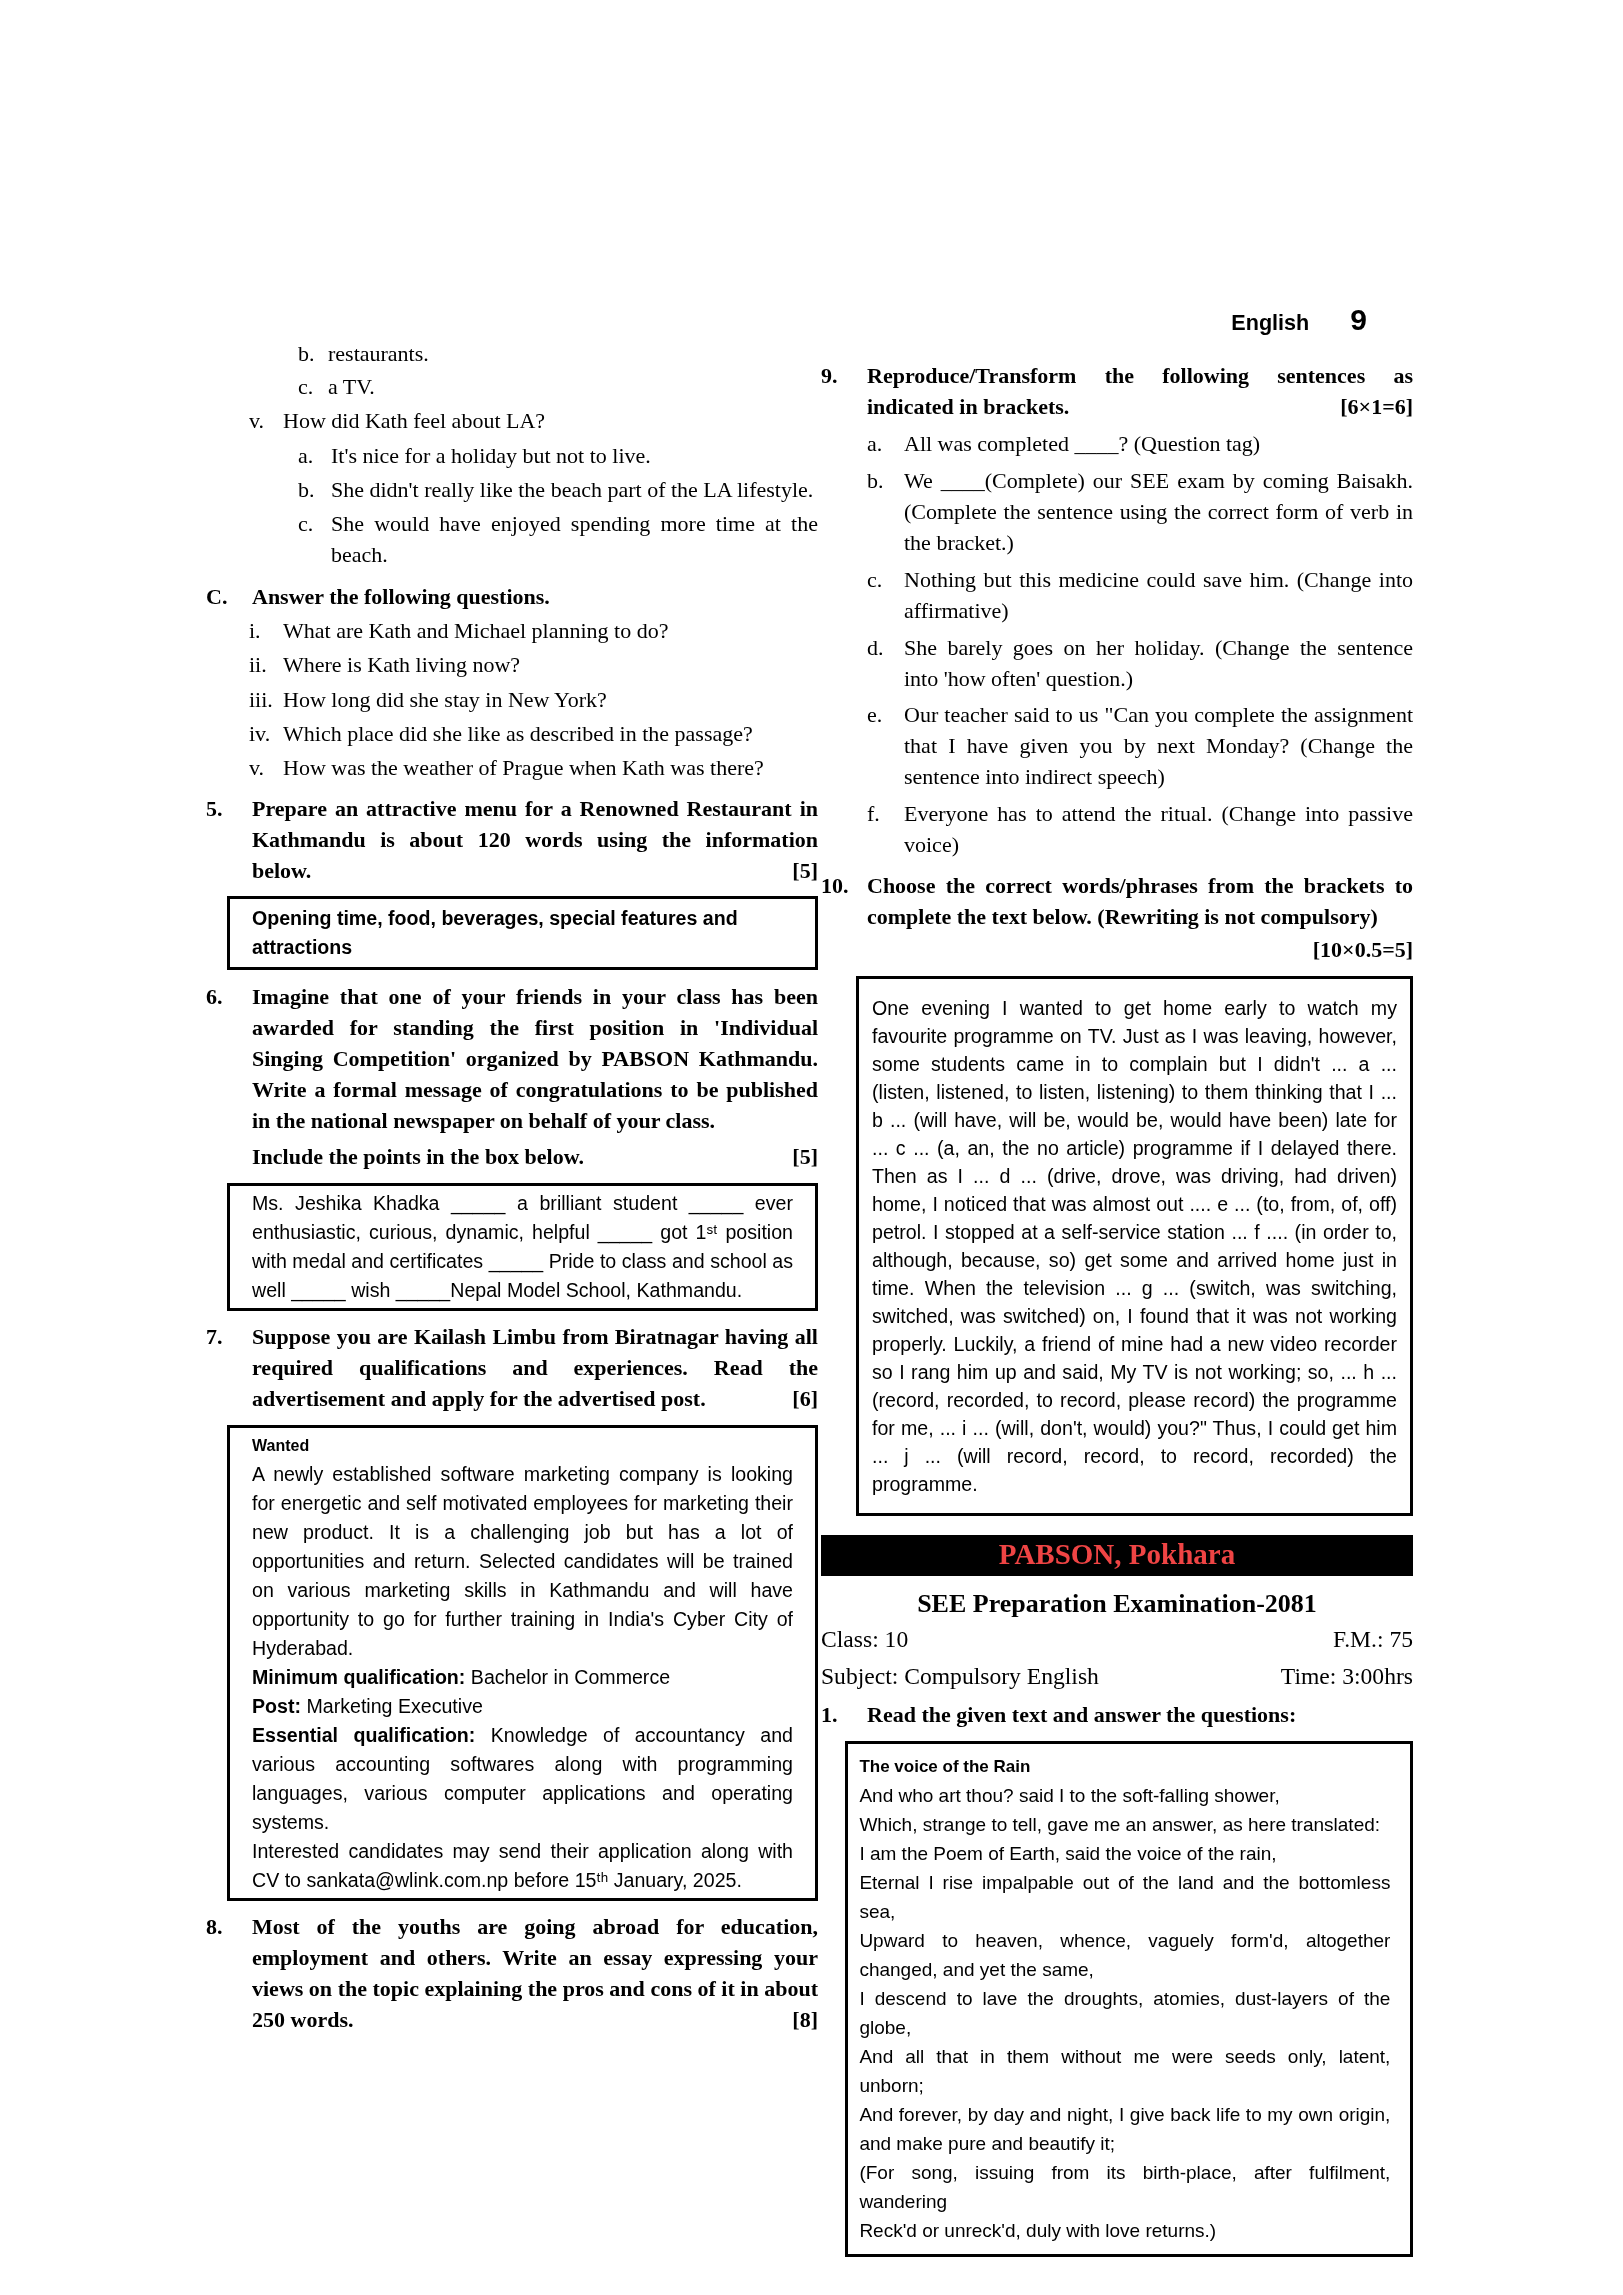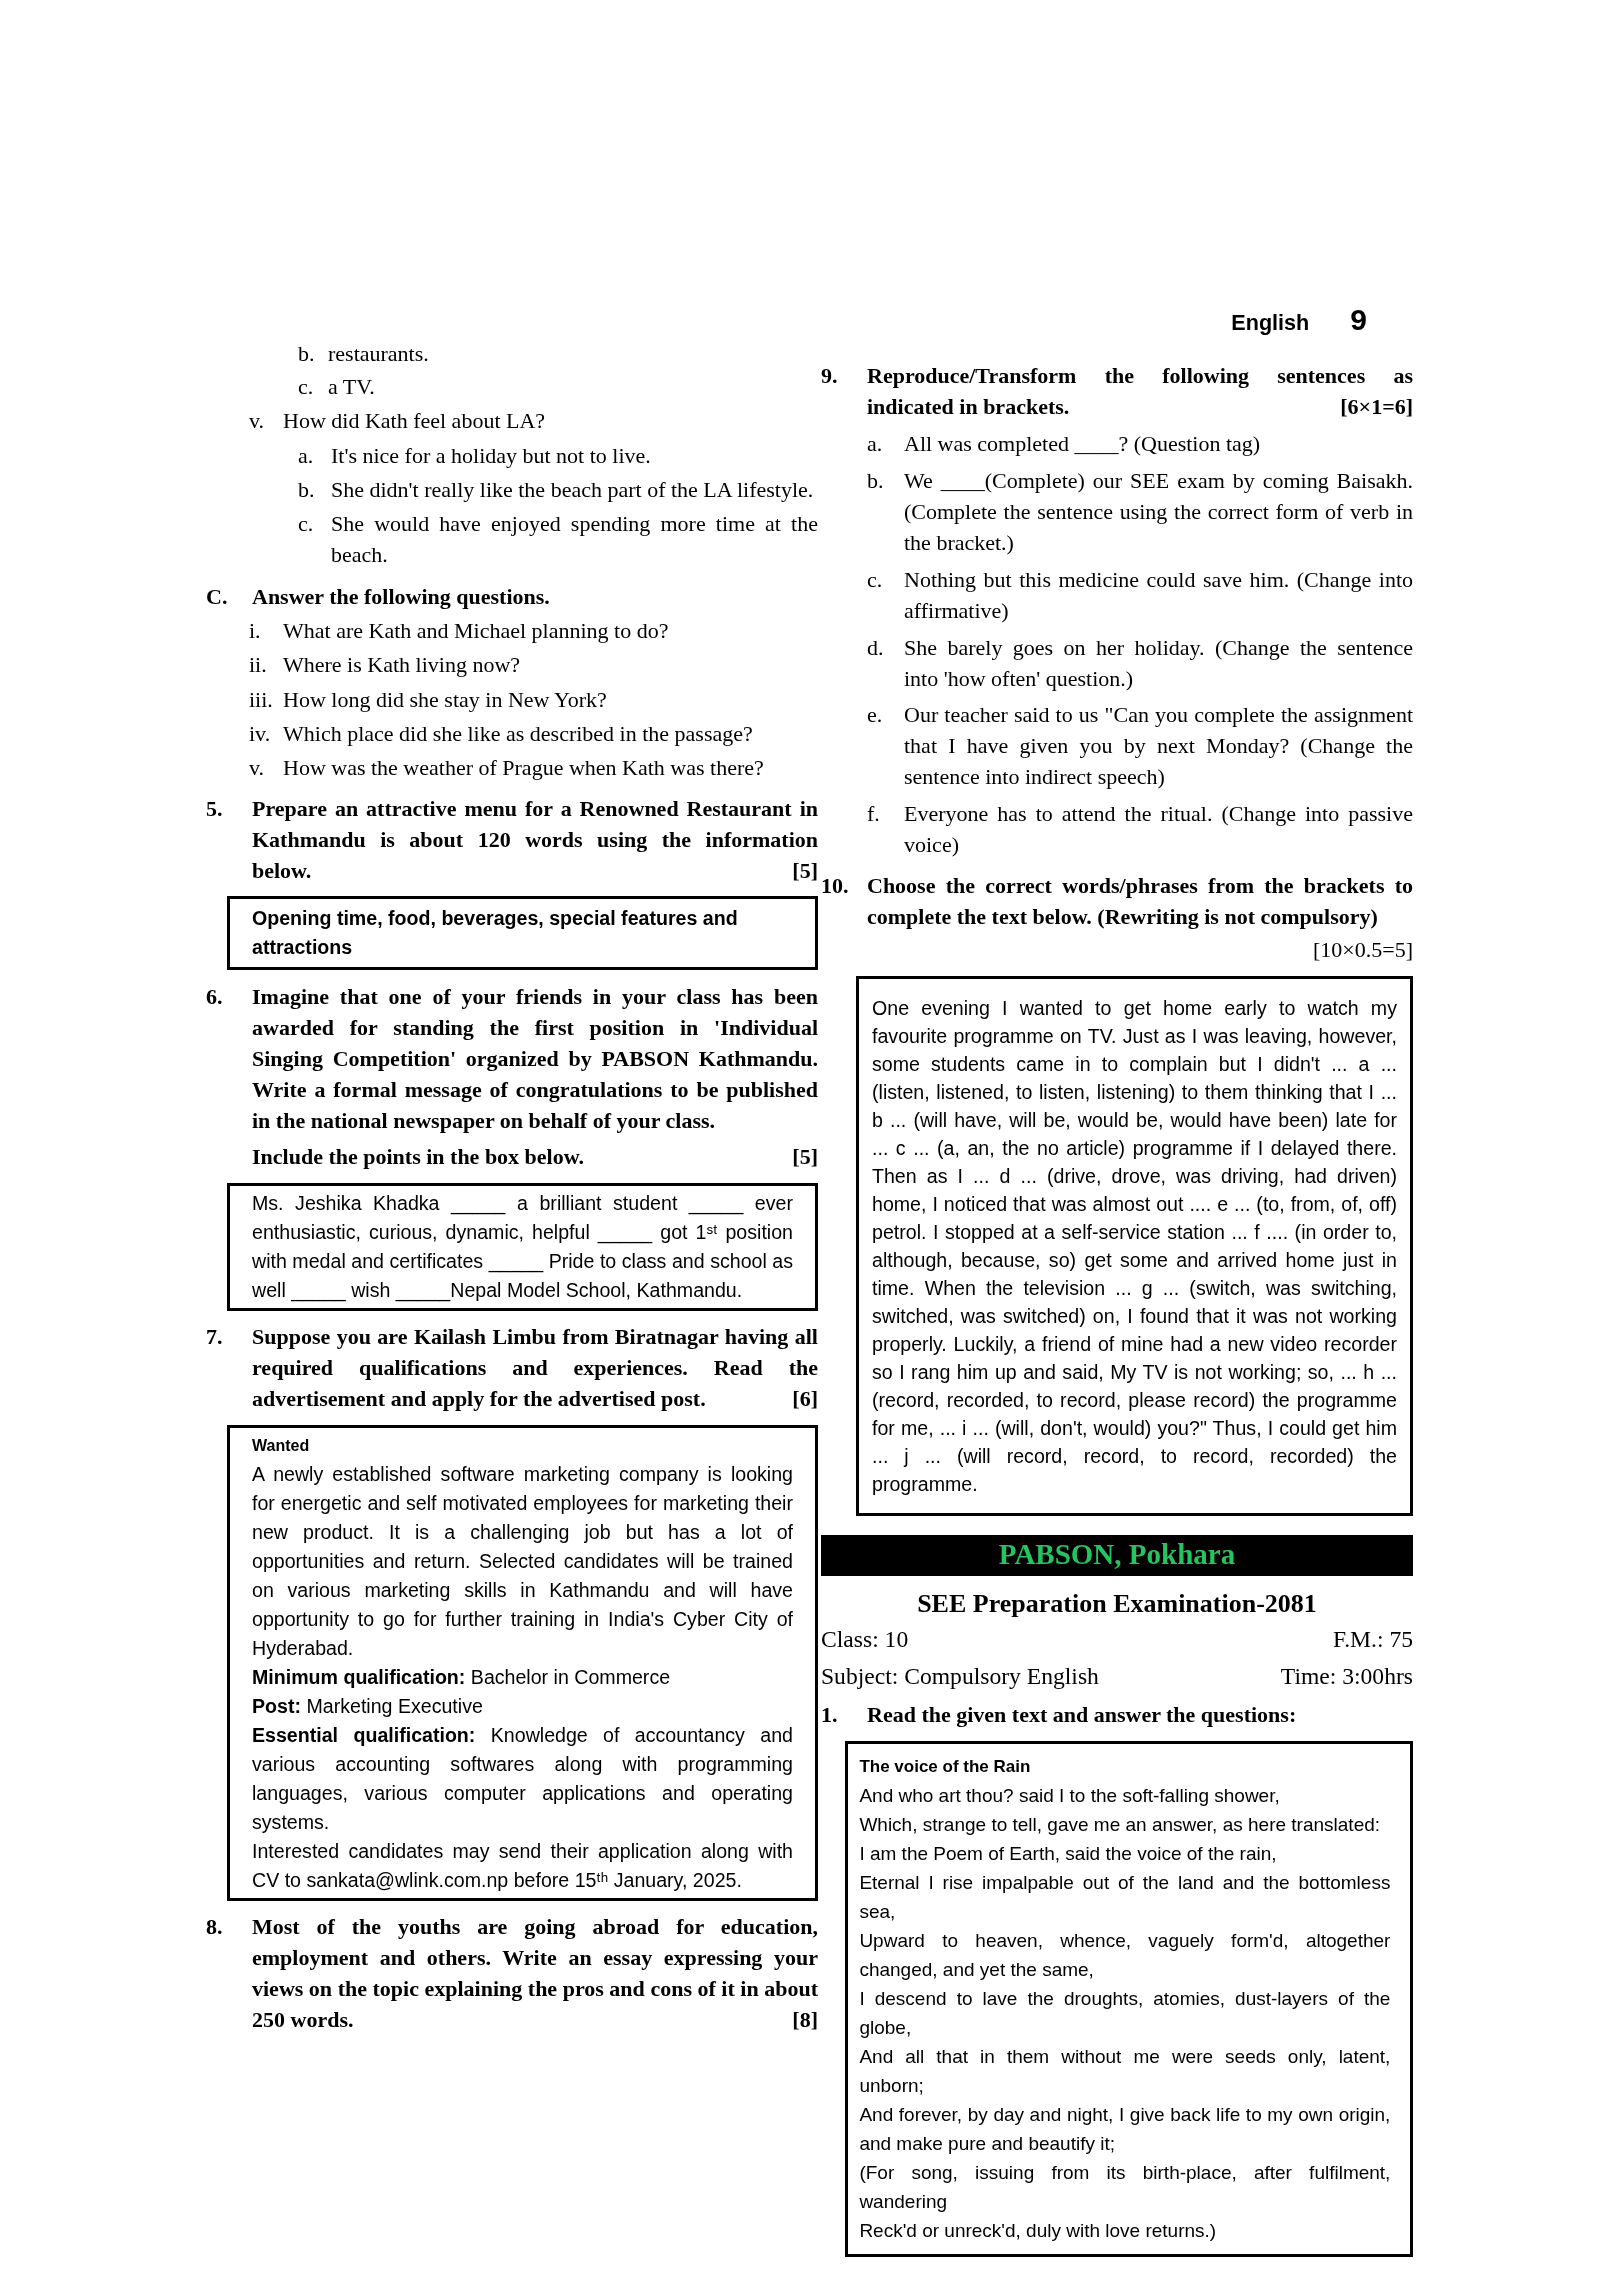--- a/index.html
+++ b/index.html
@@ -30,40 +30,40 @@
   .item > .txt { text-align: justify; }
   .l0   { grid-template-columns: 46px 1fr; margin-top: 9.2px; }
   .l0c  { grid-template-columns: 46px 1fr; margin-top: 10.5px; }   
   .l1   { grid-template-columns: 34px 1fr; margin-left: 43px; margin-top: 3.3px; }
   .l1r  { grid-template-columns: 37px 1fr; margin-left: 46px; margin-top: 5.9px; }
   .l2   { grid-template-columns: 33px 1fr; margin-left: 92px; margin-top: 3.3px; }
   .lopt { grid-template-columns: 30px 1fr; margin-left: 92px; margin-top: 2.6px; }
   .subline { margin-left: 46px; margin-top: 5.2px; font-size: 22px; line-height: 31px; }
 
   .marks { float: right; font-weight: bold; margin-left: 13px; }
-  .marks-line { text-align: right; font-weight: normal; font-size: 22px; line-height: 31px; margin-top: 2.6px; }
+  .marks-line { text-align: right; font-weight: bold; font-size: 22px; line-height: 31px; margin-top: 2.6px; }
 
   
   .sbox {
     border: 3.9px solid #000;
     font-family: "Liberation Sans", "DejaVu Sans", sans-serif;
     font-size: 19.6px; line-height: 29px;
     margin: 10.5px 0 10.5px 21px;
     padding: 3px 22px;
   }
   .sbox p { margin: 0; }
   .box-single { padding: 5.2px 22px; font-weight: bold; }
   .wanted-title { text-align: left; font-weight: bold; font-size: 16px; }
   .poem-box { margin-left: 23.6px; padding: 7.9px 19.6px 9.2px 11.8px; font-size: 19px; line-height: 29px; }
   .poem-title { font-weight: bold; font-size: 17px; }
   .passage-box { margin-left: 35px; padding: 15px 13px; font-size: 19.6px; line-height: 28px; }
 
   
   .banner {
-    background: #000; color: #22c55e;
+    background: #000; color: #ef4444;
     text-align: center; font-weight: bold;
     font-size: 29px; height: 41px; line-height: 39px;
     margin-top: 19.6px;
   }
   .exam-title { text-align: center; font-weight: bold; font-size: 26px; line-height: 33px; margin-top: 10.5px; }
   .row-spread { display: flex; justify-content: space-between; font-size: 23.6px; line-height: 34px; margin-top: 2.6px; }
 </style>
 </head>
 <body>
 

